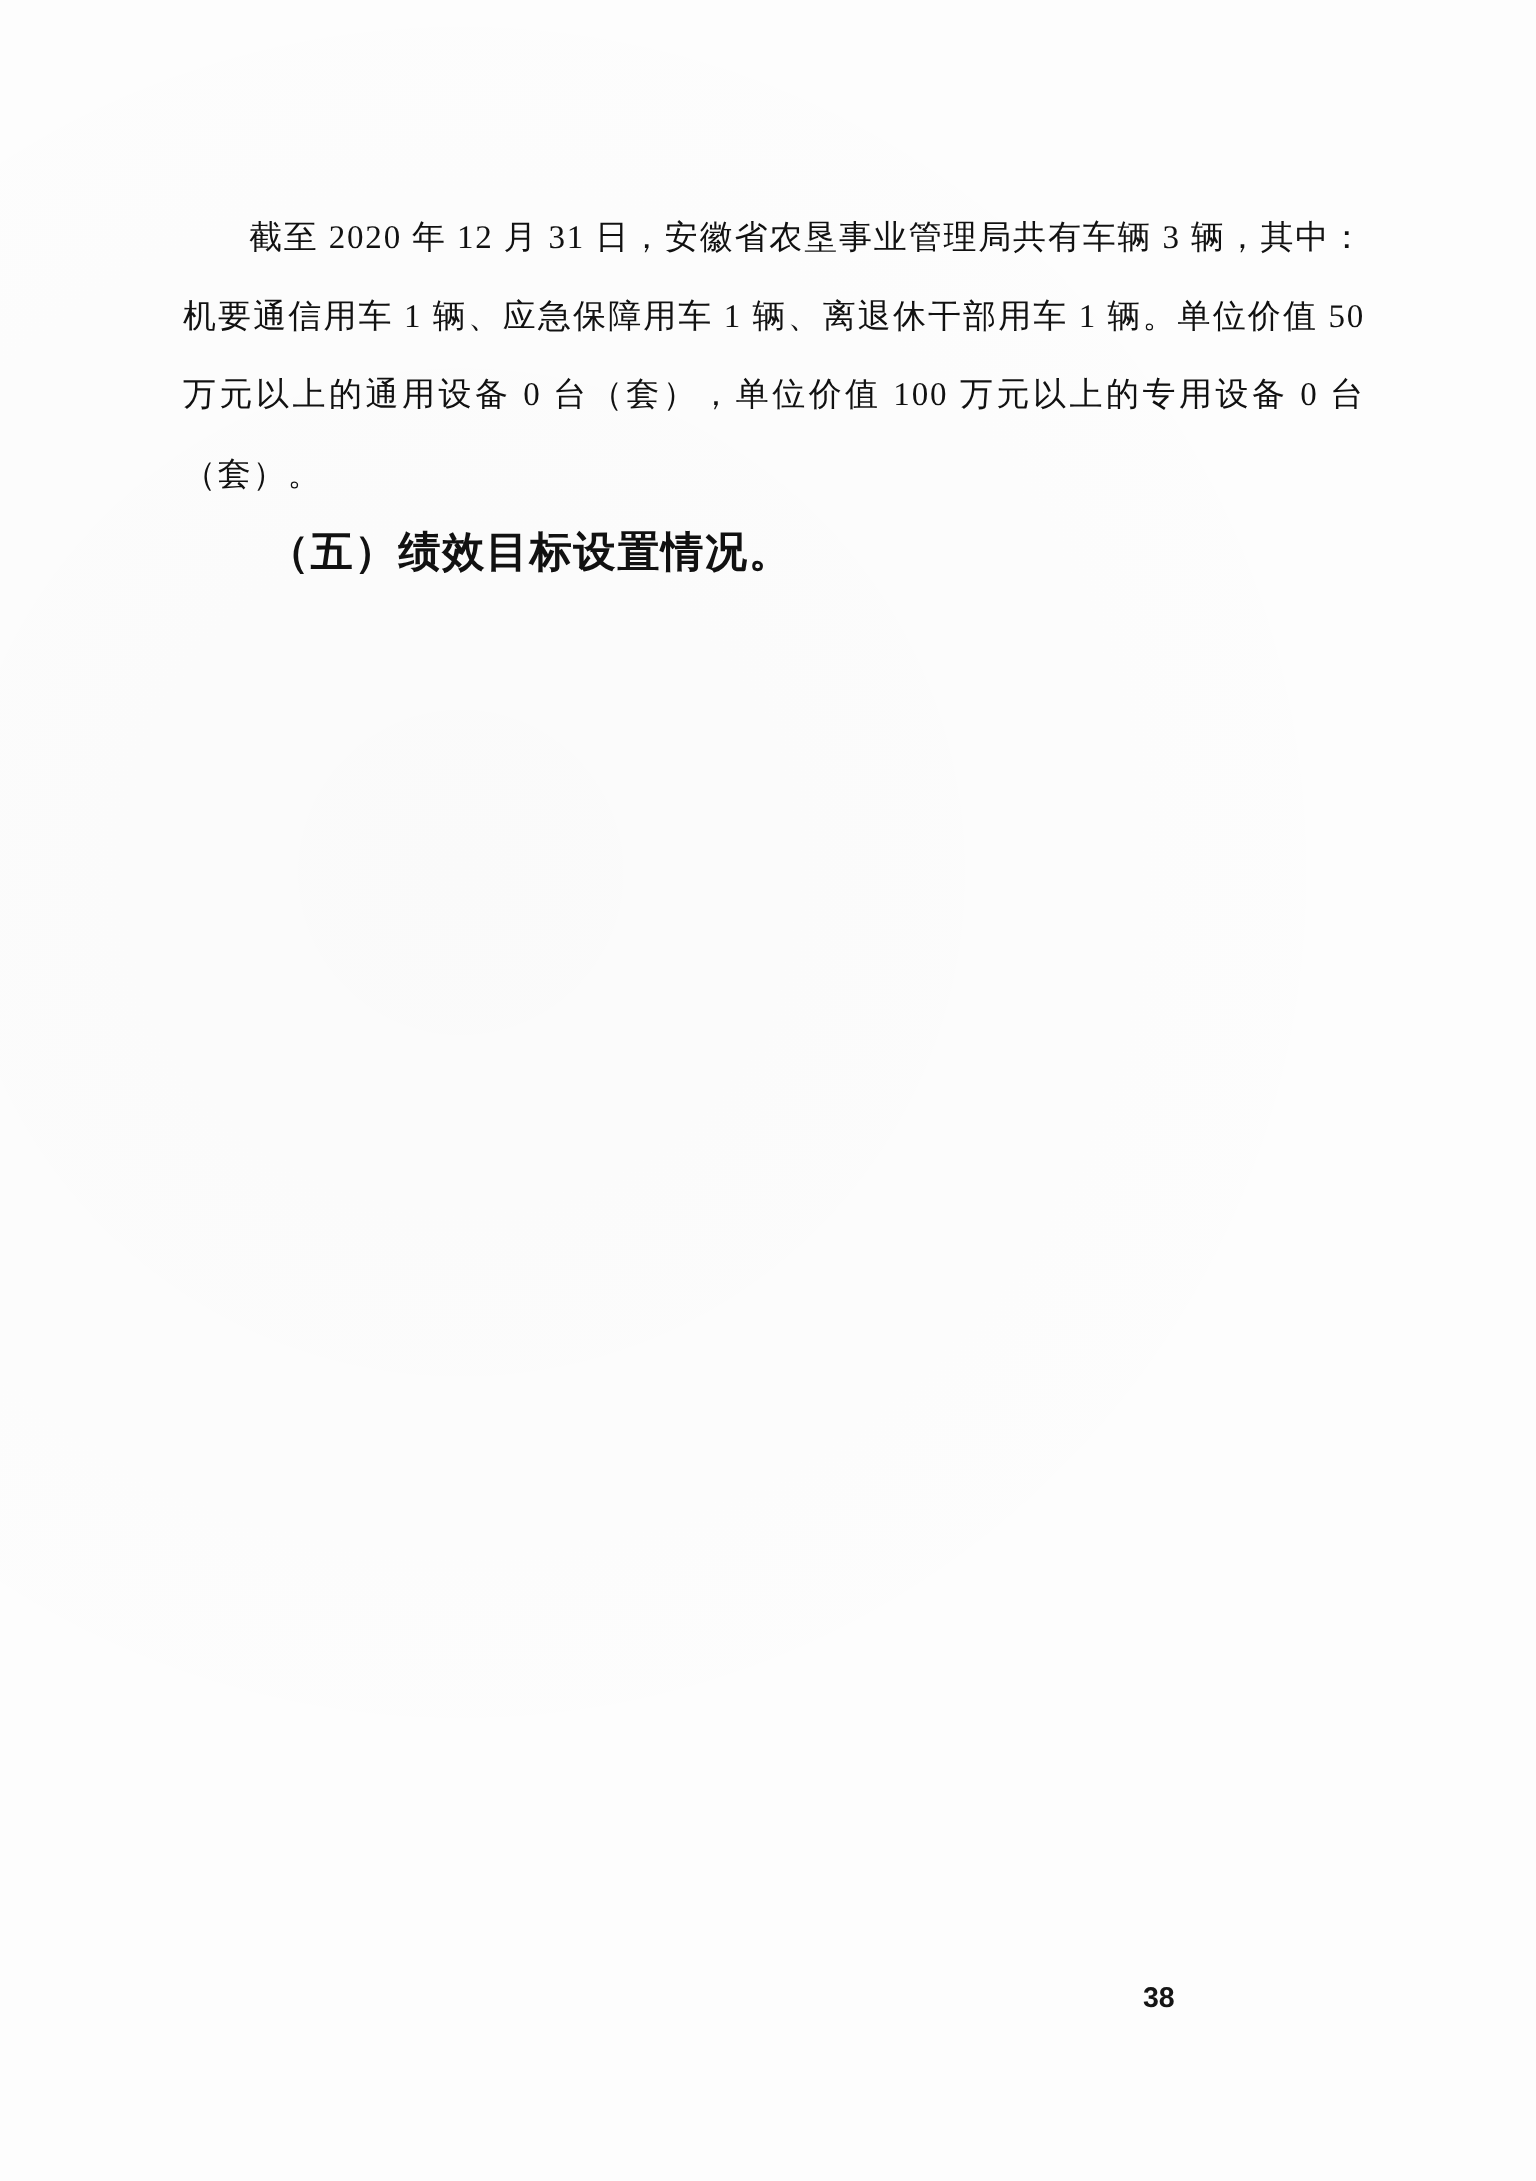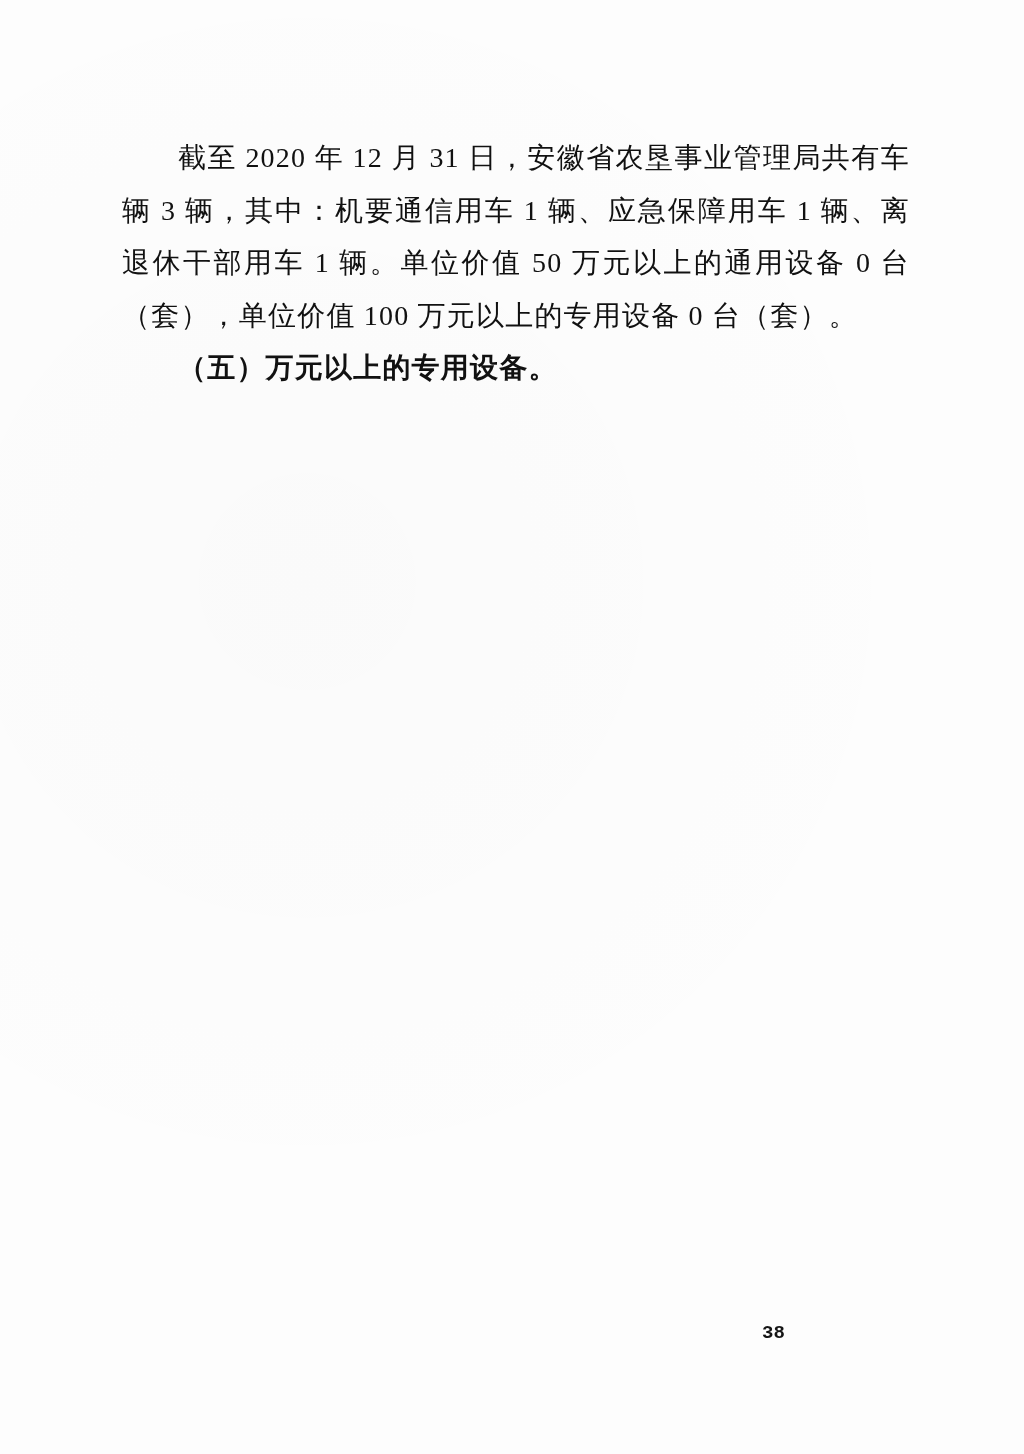--- a/index.html
+++ b/index.html
@@ -23,57 +23,57 @@
       #fdfdfd;
   }
   .text-block {
     position: absolute;
     left: 122px;
     top: 132px;
     width: 788px;
   }
   .para {
     margin: 0;
-    font-size: 28px;
+    font-size: 22px;
     line-height: 52.6px;
     text-align: justify;
     text-align-last: left;
     text-indent: 2em;
     letter-spacing: 1.2px;
     word-break: break-all;
   }
   .heading {
     margin: 0;
     font-family: "Liberation Sans", "DejaVu Sans", sans-serif;
     font-weight: bold;
     font-size: 28px;
     line-height: 52.6px;
     text-indent: 2em;
     letter-spacing: 1.2px;
   }
   .page-number {
     position: absolute;
     left: 762px;
     top: 1322px;
-    font-family: Liberation Mono, monospace;
+    font-family: Liberation Sans, sans-serif;
     font-weight: bold;
     font-size: 19px;
     color: #151515;
   }
 </style>
 </head>
 <body>
 
 <div class="page">
 
   <div class="text-block">
 
     <p class="para">截至 2020 年 12 月 31 日，安徽省农垦事业管理局共有车辆 3 辆，其中：机要通信用车 1 辆、应急保障用车 1 辆、离退休干部用车 1 辆。单位价值 50 万元以上的通用设备 0 台（套），单位价值 100 万元以上的专用设备 0 台（套）。</p>
 
 
-    <h3 class="heading">（五）万元以上的专用设备。</h3>
+    <h3 class="heading">（五）绩效目标设置情况。</h3>
 
 
   </div>
 
   <div class="page-number">38</div>
 
 </div>
 
 </body></html>

